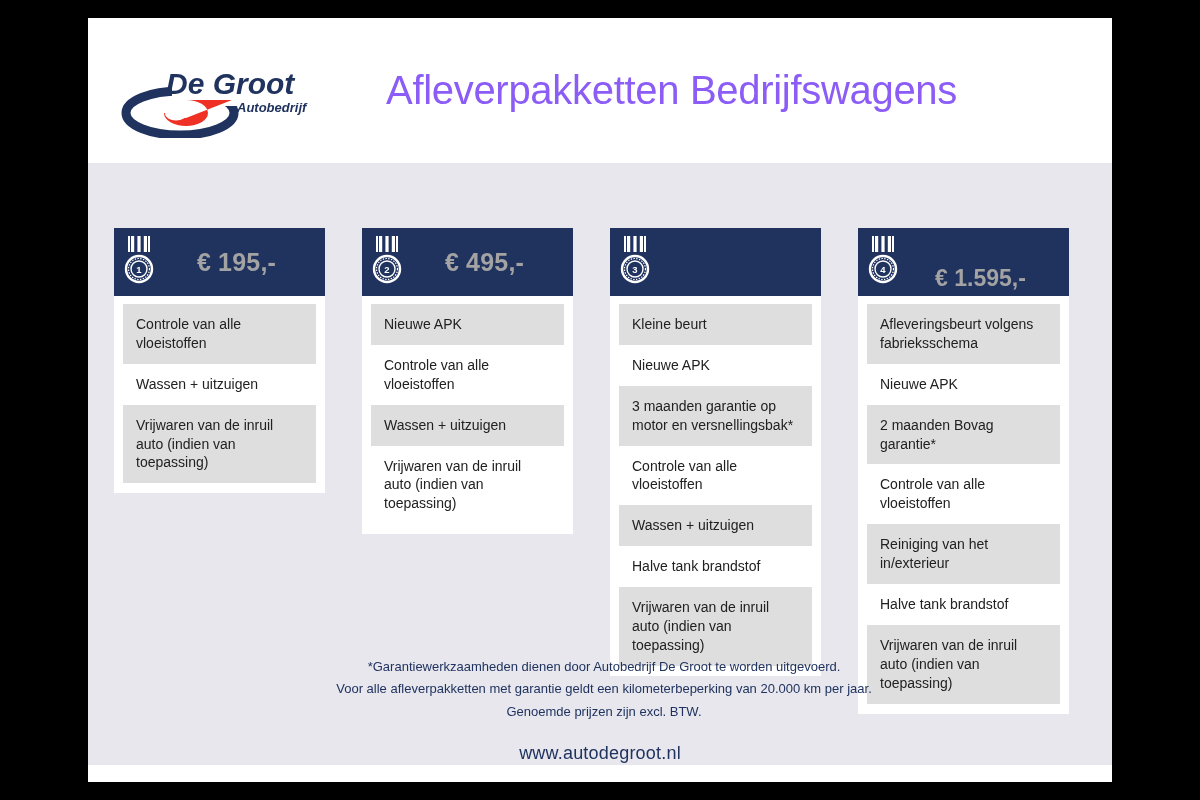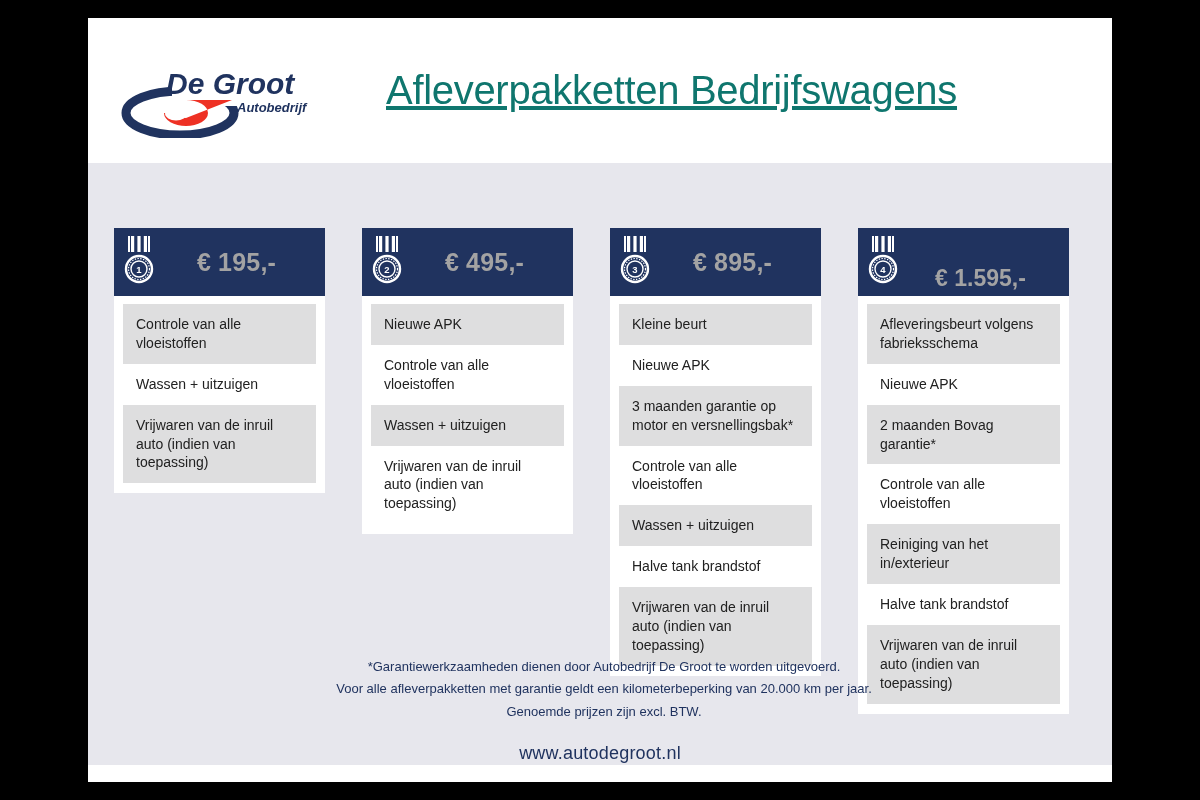--- a/index.html
+++ b/index.html
@@ -44,25 +44,24 @@
   }
 
   .logo-svg { display: block; }
 
   .page-title {
     position: absolute;
     left: 298px;
     top: 50px;
     font-size: 40px;
     font-weight: 400;
-    color: #0f766e;
+    color: #8b5cf6;
     letter-spacing: -0.3px;
     white-space: nowrap;
     font-family: "Liberation Sans", sans-serif;
-    text-decoration: underline;
   }
 
   
   .cards {
     position: absolute;
     left: 0;
     top: 210px;
     width: 1024px;
     display: flex;
     gap: 37px;
@@ -232,21 +231,20 @@
             <rect x="13.4" y="0" width="3.2" height="16"></rect>
             <rect x="19.8" y="0" width="3.2" height="16"></rect>
             <rect x="4" y="0" width="2" height="16"></rect>
             <rect x="24" y="0" width="2" height="16"></rect>
           </g>
           <circle cx="15" cy="33" r="13" fill="none" stroke="#ffffff" stroke-width="2.4"></circle>
           <circle cx="15" cy="33" r="10.5" fill="none" stroke="#ffffff" stroke-width="1.2" stroke-dasharray="1.4 1.4"></circle>
           <circle cx="15" cy="33" r="8" fill="none" stroke="#ffffff" stroke-width="1.4"></circle>
           <text x="15" y="37" text-anchor="middle" font-family="'Liberation Sans', sans-serif" font-size="9.5" font-weight="bold" fill="#ffffff">3</text>
         </svg>
-        <div class="price">€ 895,-</div>
       </div>
       <div class="card-body">
         <div class="feature alt">Kleine beurt</div>
         <div class="feature">Nieuwe APK</div>
         <div class="feature alt">3 maanden garantie op motor en versnellingsbak*</div>
         <div class="feature">Controle van alle vloeistoffen</div>
         <div class="feature alt">Wassen + uitzuigen</div>
         <div class="feature">Halve tank brandstof</div>
         <div class="feature alt">Vrijwaren van de inruil auto (indien van toepassing)</div>
       </div>

